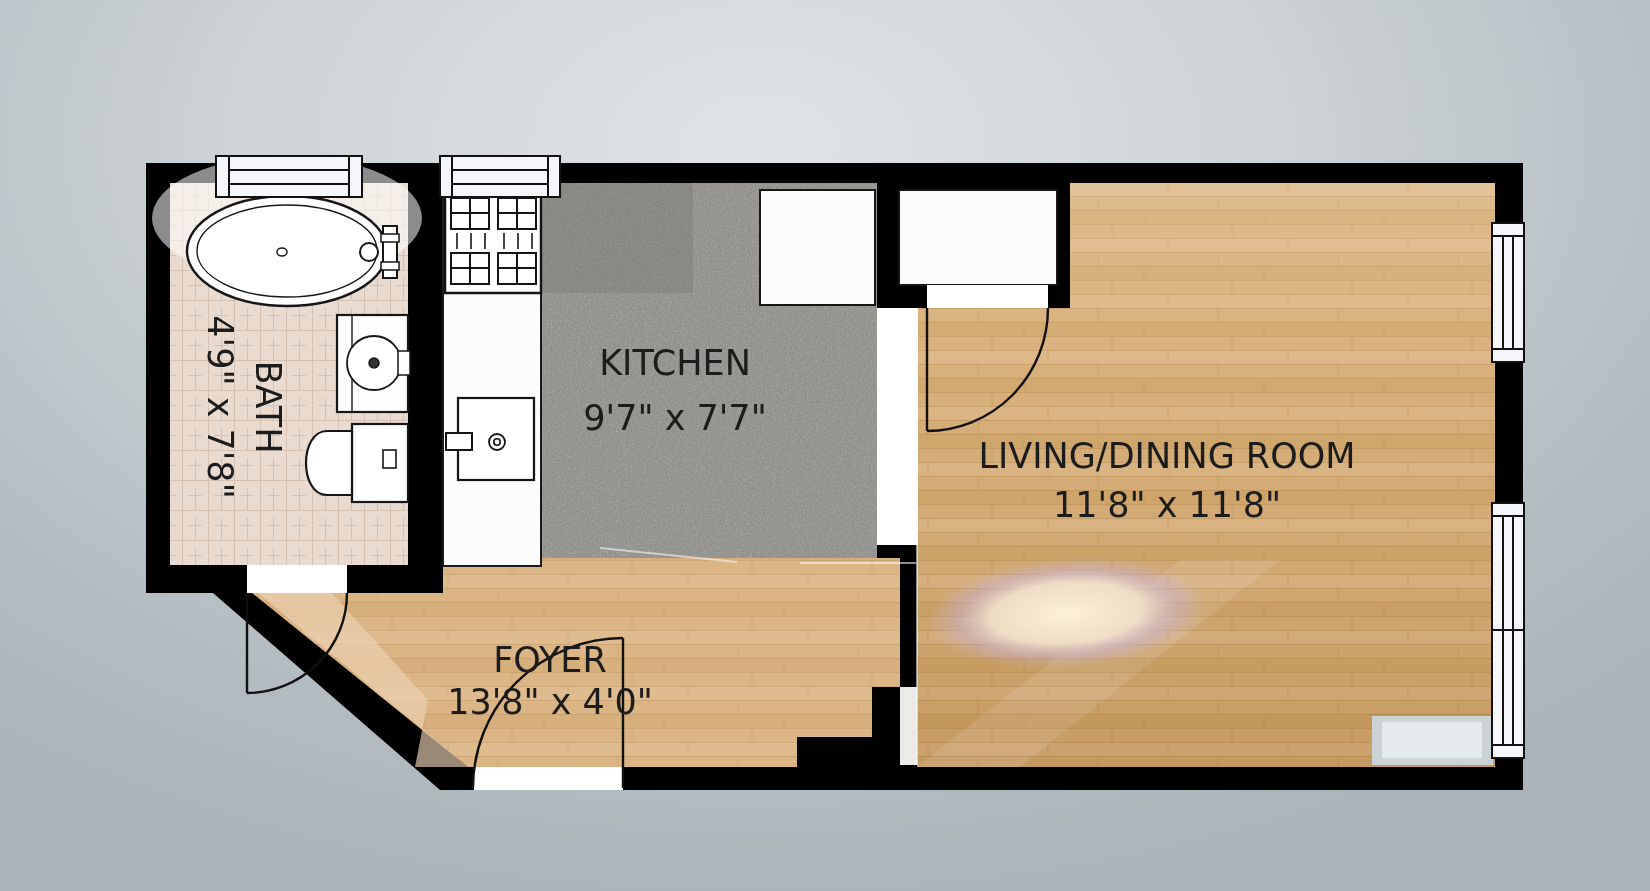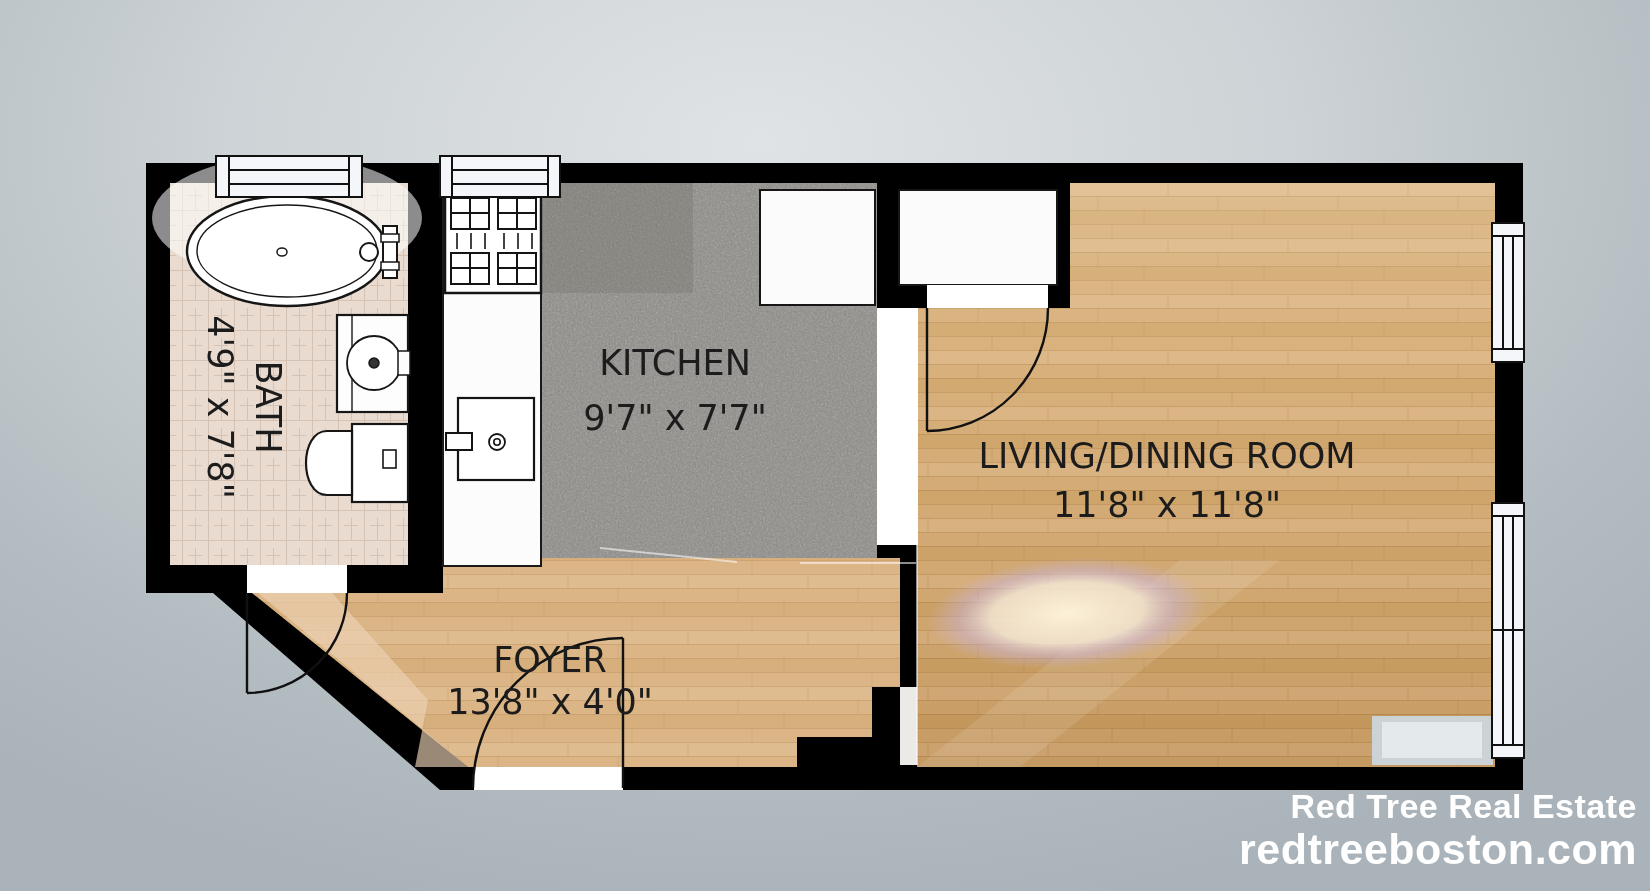--- a/index.html
+++ b/index.html
@@ -237,17 +237,13 @@
         <text class="room-label" x="1167" y="468">LIVING/DINING ROOM</text>
         <text class="room-dims" x="1167" y="517">11'8" x 11'8"</text>
       </g>
       <g>
         <text class="room-label" x="550" y="672">FOYER</text>
         <text class="room-dims" x="550" y="714">13'8" x 4'0"</text>
       </g>
     </g>
   </svg>
 
-  <div class="wm">
-    <div class="wm-l1">Red Tree Real Estate</div>
-    <div class="wm-l2">redtreeboston.com</div>
-  </div>
 </div>
 
 </body></html>

